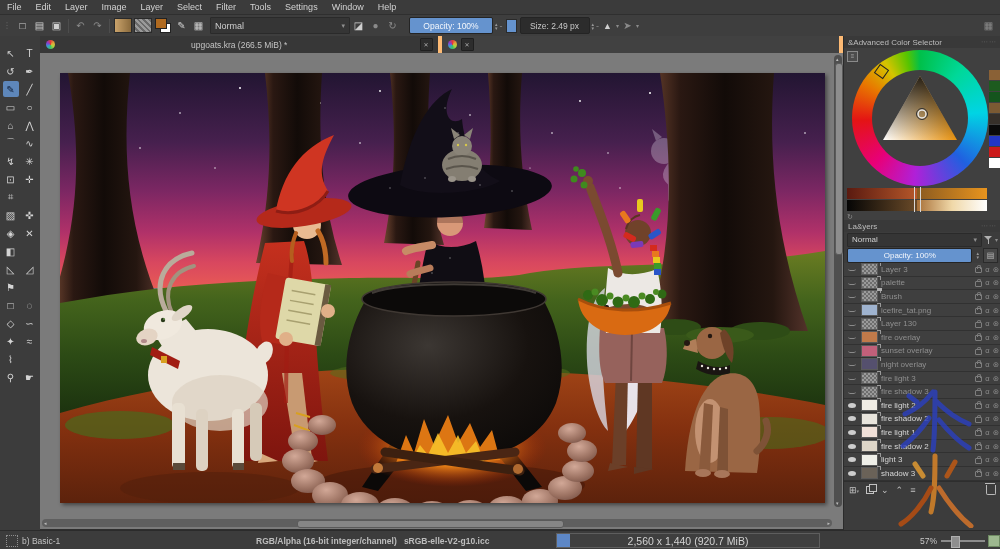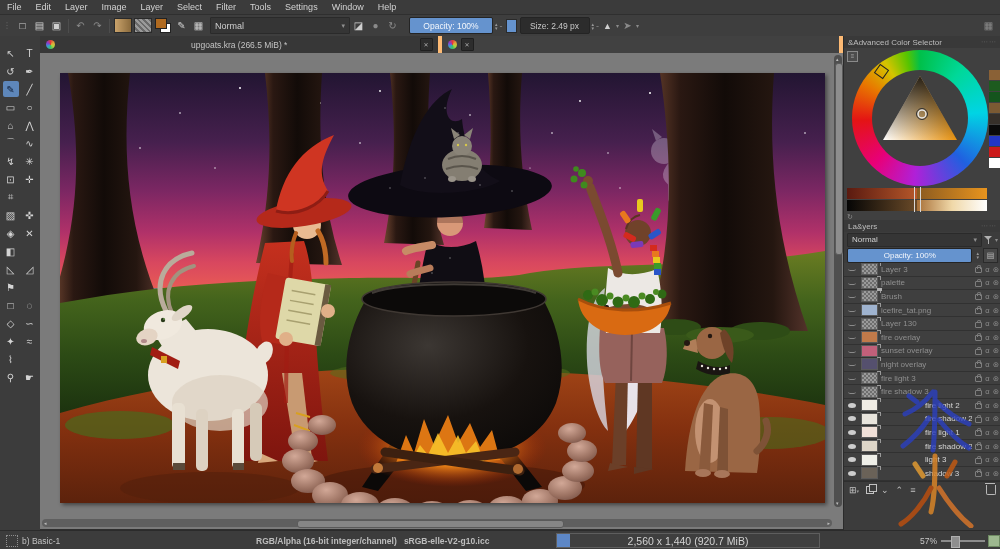--- a/index.html
+++ b/index.html
@@ -116,21 +116,21 @@
   .eye-open{width:8px;height:5px;border-radius:50%;background:#cdcdcd;}
   .eye-closed{width:8px;height:3px;border-bottom:1.5px solid #8a8a8a;border-radius:0 0 50% 50%;}
   .thumb{width:15px;height:10px;border:1px solid #5a5a5a;position:relative;flex:none;
          background:#888;}
   .thumb.checker{background-image:linear-gradient(45deg,#9a9a9a 25%,transparent 25%,transparent 75%,#9a9a9a 75%),
                  linear-gradient(45deg,#9a9a9a 25%,#6e6e6e 25%,#6e6e6e 75%,#9a9a9a 75%);
                  background-size:4px 4px;background-position:0 0,2px 2px;}
   .thumb .corner{position:absolute;right:-4px;top:-2px;width:3px;height:3px;border:1px solid #9a9a9a;border-left:none;border-bottom:none;}
   .thumb .folder{position:absolute;right:-5px;top:-3px;width:5px;height:3px;background:#b0b0b0;}
   .layer-name{flex:1;color:#8f8f8f;white-space:nowrap;overflow:hidden;}
-  .layer-row.visible .layer-name{color:#d6d6d6;margin-left:44px;}
+  .layer-row.visible .layer-name{color:#d6d6d6;}
   .l-ico{display:flex;align-items:center;gap:3px;color:#8a8a8a;font-size:7.5px;}
   .lock-mini{width:5px;height:4px;border:1px solid #7e7e7e;border-radius:1px;position:relative;margin-top:2px;}
   .lock-mini:before{content:"";position:absolute;top:-3px;left:.5px;width:2.5px;height:2.5px;
                     border:1px solid #7e7e7e;border-bottom:none;border-radius:2px 2px 0 0;}
   
   #layer-buttons{height:15px;display:flex;align-items:center;gap:7px;padding:0 5px;font-size:9px;color:#c2c2c2;
                  background:#3c3c3c;border-top:1px solid #2e2e2e;}
   .dup-ico{width:6px;height:6px;border:1px solid #c2c2c2;position:relative;}
   .dup-ico:before{content:"";position:absolute;left:2px;top:-3px;width:6px;height:6px;border:1px solid #c2c2c2;background:#3c3c3c;}
   .trash{margin-left:auto;width:8px;height:9px;border:1px solid #b8b8b8;border-top:none;border-radius:0 0 2px 2px;position:relative;}

